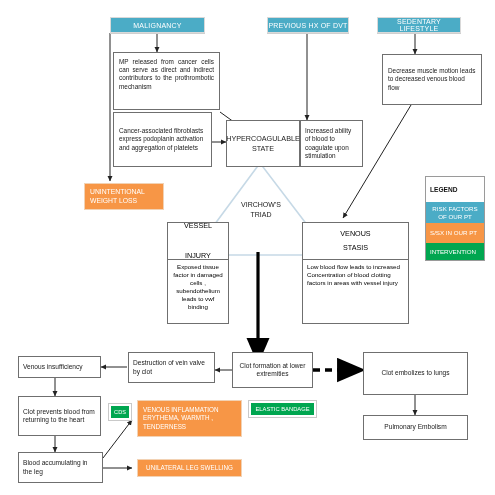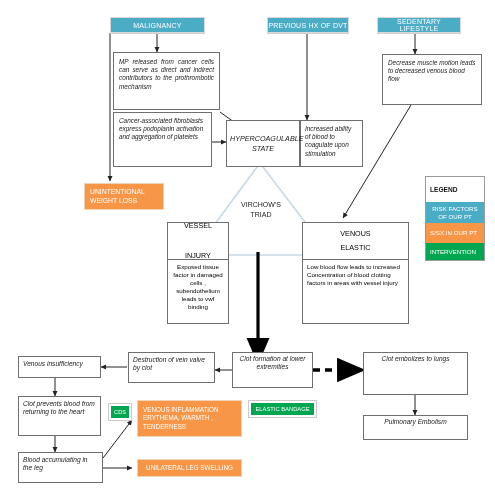--- a/index.html
+++ b/index.html
@@ -11,25 +11,25 @@
   #canvas{position:relative;width:495px;height:495px;overflow:hidden;background:#fff;}
 
   
   .node{
     position:absolute;
     box-sizing:border-box;
     border:1px solid #6f6f6f;
     background:#ffffff;
     color:#1a1a1a;
     display:flex;
+    align-items:center;
     justify-content:center;
     text-align:center;
     line-height:1.28;
     padding:2px 3px;
-    font-style:italic;
   }
   .node.left{ text-align:left; justify-content:flex-start; }
   .node.just{ text-align:justify; display:block; }
 
   
   .risk{
     position:absolute;
     box-sizing:border-box;
     background:#4bacc6;
     border:1px solid #d9d9d9;
@@ -184,21 +184,21 @@
     <div class="hd" style="height:37px;font-size:7.2px;flex-direction:column;">
       <span>VESSEL</span>
       <span style="margin-top:19px;">INJURY</span>
     </div>
     <div class="bd ctr" style="font-size:6.2px;">Exposed tissue factor in damaged cells , subendothelium leads to vwf binding</div>
   </div>
 
   <div class="split" style="left:302px;top:222px;width:107px;height:102px;">
     <div class="hd" style="height:37px;font-size:7.2px;flex-direction:column;">
       <span>VENOUS</span>
-      <span style="margin-top:3px;">ELASTIC</span>
+      <span style="margin-top:3px;">STASIS</span>
     </div>
     <div class="bd left" style="font-size:6.2px;">Low blood flow leads to increased Concentration of blood clotting factors in areas with vessel injury</div>
   </div>
 
   <div class="vt" style="left:225px;top:200px;width:72px;font-size:7px;">
     <div>VIRCHOW'S</div>
     <div>TRIAD</div>
   </div>
 
   <div class="sx" style="left:84px;top:183px;width:80px;height:27px;font-size:6.8px;flex-direction:column;align-items:flex-start;justify-content:center;">

